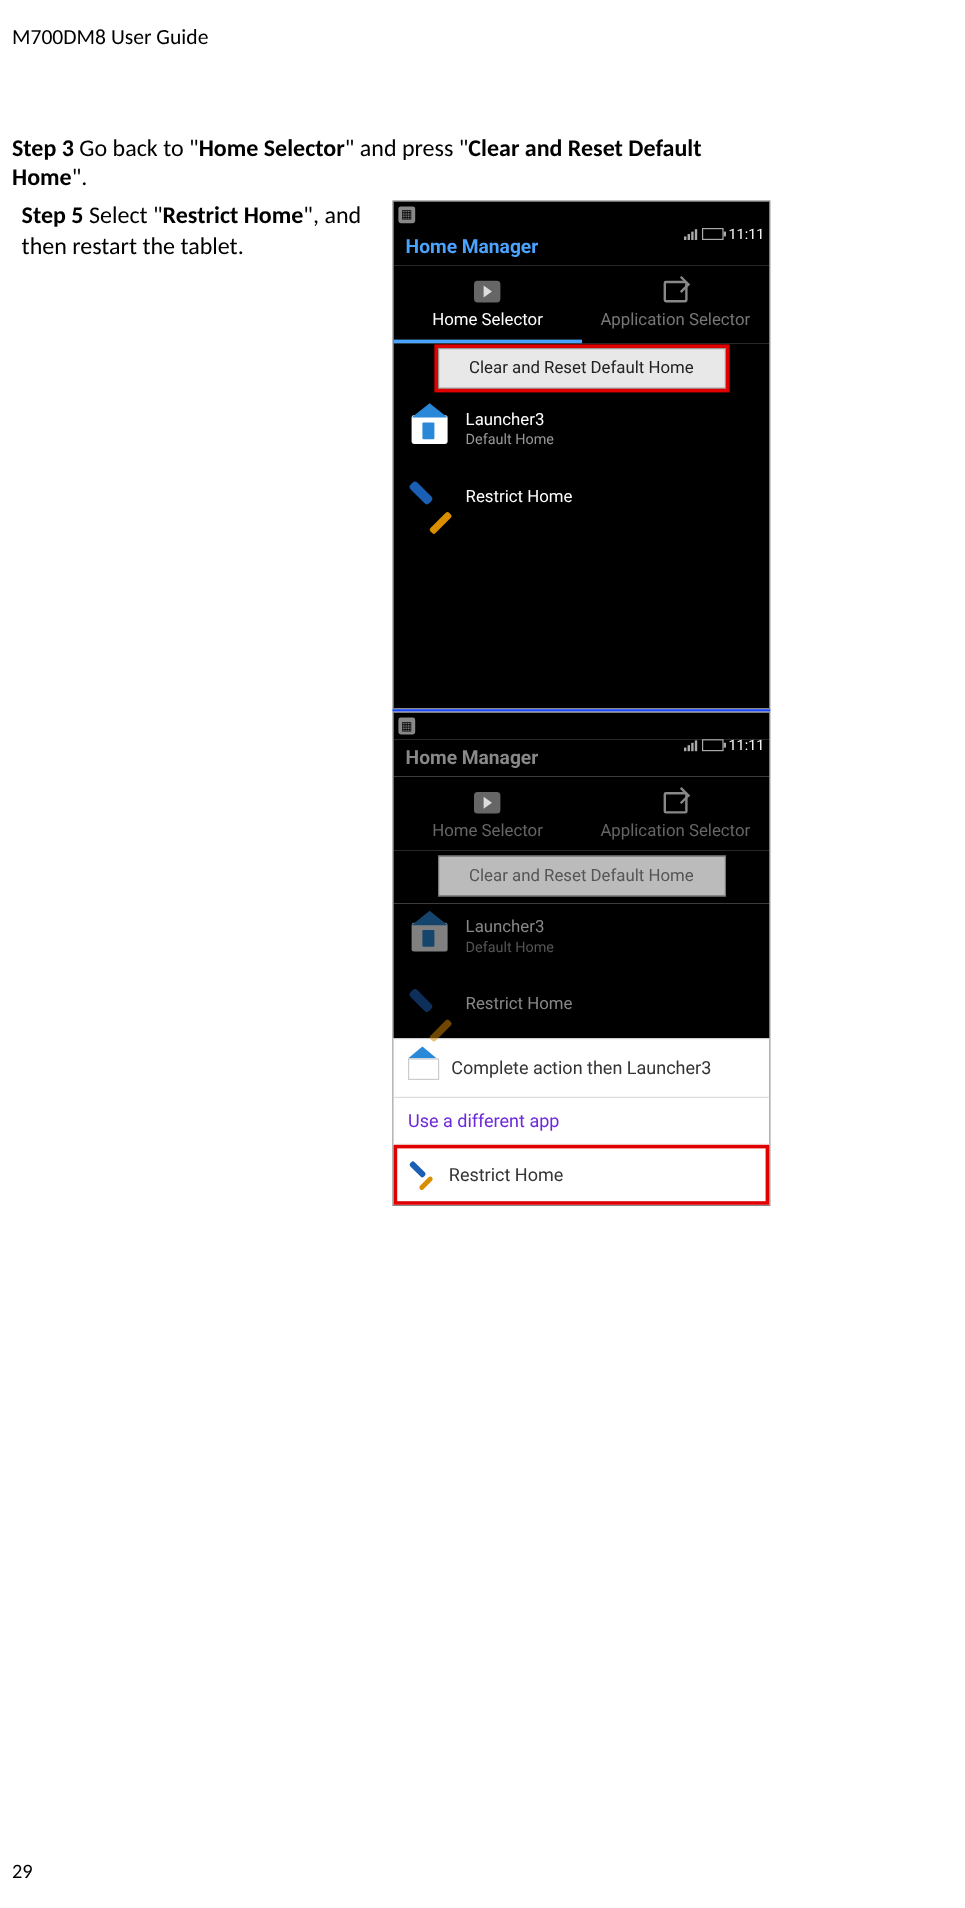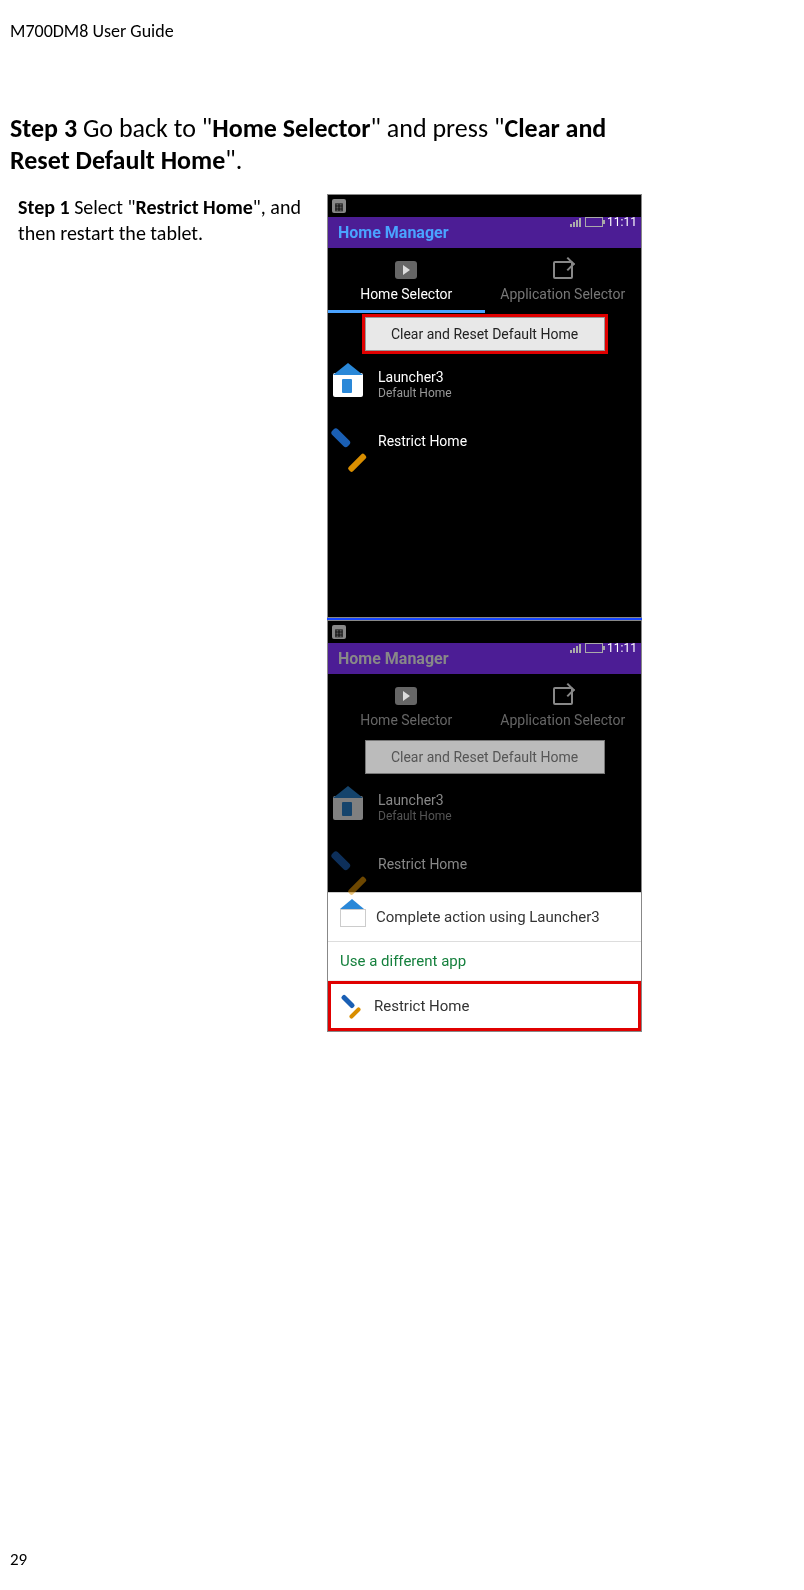--- a/index.html
+++ b/index.html
@@ -13,22 +13,22 @@
     width: 652px;
     min-height: 1590px;
     padding: 20px 10px 40px 10px;
     position: relative;
   }
   .header {
     font-size: 18px;
     margin-bottom: 70px;
   }
   .step-line {
-    font-size: 26px;
-    margin-bottom: 18px;
+    font-size: 20px;
+    margin-bottom: 7px;
   }
   .step-line strong { font-weight: 700; }
   .content-row {
     display: flex;
     align-items: flex-start;
   }
   .left-col {
     flex: 1;
     padding-right: 10px;
     padding-left: 8px;
@@ -71,21 +71,21 @@
   .sig { display:flex; align-items:flex-end; gap:1px; height:10px;}
   .sig span{ width:2px; background:#aaa;}
   .sig span:nth-child(1){height:3px;}
   .sig span:nth-child(2){height:5px;}
   .sig span:nth-child(3){height:7px;}
   .sig span:nth-child(4){height:9px;}
   .bat { width:18px; height:10px; border:1px solid #aaa; position:relative;}
   .bat::after{content:""; position:absolute; right:-3px; top:2px; width:2px; height:4px; background:#aaa;}
   
   .app-title {
-    background:#4c1d95;
+    background:#000000;
     color:#4aa3ff;
     font-size:16px;
     font-weight:700;
     padding:6px 10px;
   }
   
   .tabs {
     display:flex;
     background:#000;
   }
@@ -128,21 +128,21 @@
     border:1px solid #999;
   }
   .clear-btn.hl { outline:3px solid #e00000; }
   
   .launchers {
     background:#000;
     min-height:260px;
   }
   .launcher-item{
     display:flex; align-items:center; gap:10px;
-    padding:8px 0;
+    padding:8px 10px;
   }
   .launcher-item .icon{
     width:40px; height:40px; display:flex; align-items:center; justify-content:center;
   }
   .house-ico{
     width:30px;height:24px;background:#fff;position:relative;border-radius:2px;
   }
   .house-ico::before{
     content:"";position:absolute;top:-10px;left:0;width:0;height:0;
     border-left:15px solid transparent;border-right:15px solid transparent;border-bottom:12px solid #2a88d8;
@@ -176,21 +176,21 @@
   }
   .chooser-row{
     display:flex; align-items:center; gap:12px; padding:14px 12px;
   }
   .chooser-actions{
     display:flex; justify-content:flex-end; gap:28px;
     padding:6px 20px 14px 12px;
     color:#1089d6; font-weight:700; font-size:15px;
   }
   .chooser-sep{
-    padding:10px 12px; color:#15803d; border-top:1px solid #ddd; border-bottom:1px solid #eee;
+    padding:10px 12px; color:#6d28d9; border-top:1px solid #ddd; border-bottom:1px solid #eee;
   }
   .chooser-row.hl{
     outline:3px solid #e00000; outline-offset:-3px;
   }
   .small-house{width:24px;height:20px;position:relative;}
   .small-house::before{content:"";position:absolute;top:-8px;left:0;width:0;height:0;border-left:12px solid transparent;border-right:12px solid transparent;border-bottom:10px solid #2a88d8;}
   .small-house::after{content:"";position:absolute;left:0;top:2px;width:24px;height:16px;background:#fff;border:1px solid #ccc;}
   .small-wrench{width:22px;height:22px;position:relative;}
   .small-wrench::before{content:"";position:absolute;left:0;top:4px;width:16px;height:5px;background:#1a5fb4;transform:rotate(45deg);border-radius:2px;}
   .small-wrench::after{content:"";position:absolute;right:0;bottom:2px;width:14px;height:4px;background:#d98e00;transform:rotate(-45deg);border-radius:2px;}
@@ -207,21 +207,21 @@
 <div class="page">
   <div class="header">M700DM8 User Guide</div>
 
   <div class="step-line">
     <strong>Step 3</strong><span> Go back to "</span><strong>Home Selector</strong><span>" and press "</span><strong>Clear and Reset Default Home</strong><span>".</span>
   </div>
 
   <div class="content-row">
     <div class="left-col">
       <div class="step4">
-        <strong>Step 1</strong><span> Select "</span><strong>Restrict Home</strong><span>", and then restart the tablet.</span>
+        <strong>Step 5</strong><span> Select "</span><strong>Restrict Home</strong><span>", and then restart the tablet.</span>
       </div>
     </div>
 
     <div class="right-col">
 
       <div class="screenshot">
         <div class="statusbar">
           <div class="left-ico">▦</div>
           <div class="right">
             <div class="sig">
@@ -326,21 +326,21 @@
                 <div class="wrench-ico" style="opacity:.5;"></div>
               </div>
             <div class="launcher-text">
               <span>Restrict Home</span>
             </div>
           </div>
         </div>
         <div class="chooser">
           <div class="chooser-row">
             <div class="small-house"></div>
-            <span>Complete action using Launcher3</span>
+            <span>Complete action then Launcher3</span>
           </div>
           <div class="chooser-sep">Use a different app</div>
           <div class="chooser-row hl">
             <div class="small-wrench"></div>
             <span>Restrict Home</span>
           </div>
         </div>
       </div>
     </div>
   </div>

